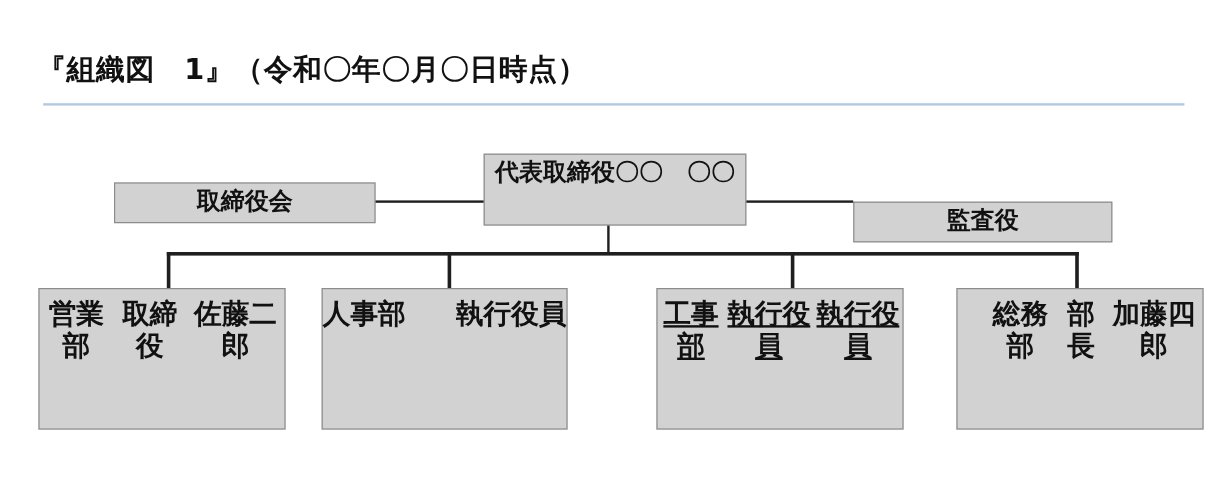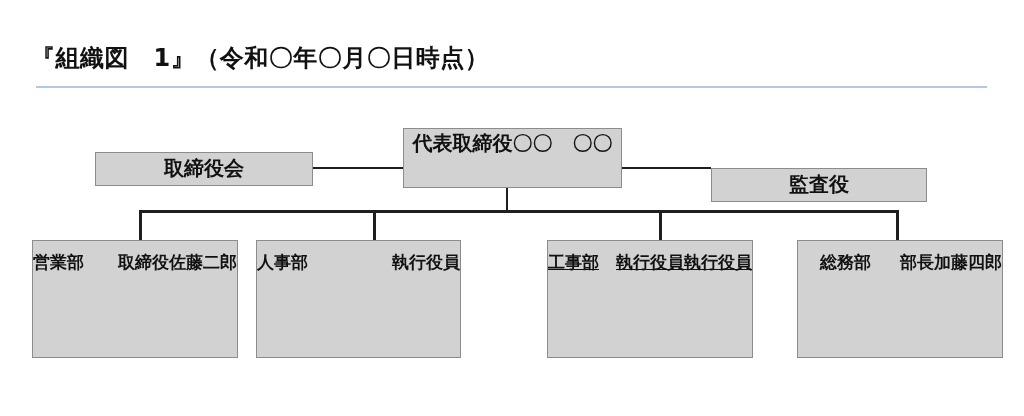--- a/index.html
+++ b/index.html
@@ -59,27 +59,27 @@
     font-size: 20px;
     height: 34px;
     line-height: 34px;
     font-family: Liberation Mono, monospace;
   }
   .node-board   { left: 95px;  top: 152px; width: 218px; }
   .node-auditor { left: 711px; top: 152px; width: 216px; margin-top: 16px; }
   .node-dept {
     top: 240px;
     height: 118px;
-    font-size: 17px;
+    font-size: 23px;
     line-height: 27px;
     justify-content: flex-start;
     padding-top: 8px;
   }
   .dept-a { left: 32px;  width: 206px; }
-  .dept-b { left: 256px; width: 205px; }
+  .dept-b { left: 268px; width: 205px; }
   .dept-c { left: 547px; width: 206px; text-decoration: underline; }
   .dept-d { left: 797px; width: 206px; padding-left: 22px; }
   .dept-gap { flex: 1 1 auto; }
   .dept-bottom { padding-bottom: 7px; }
   .line {
     position: absolute;
     background: var(--connector);
   }
   .conn-left  { left: 313px; top: 167px; width: 90px; height: 2px; }
   .conn-right { left: 622px; top: 167px; width: 89px; height: 2px; }

